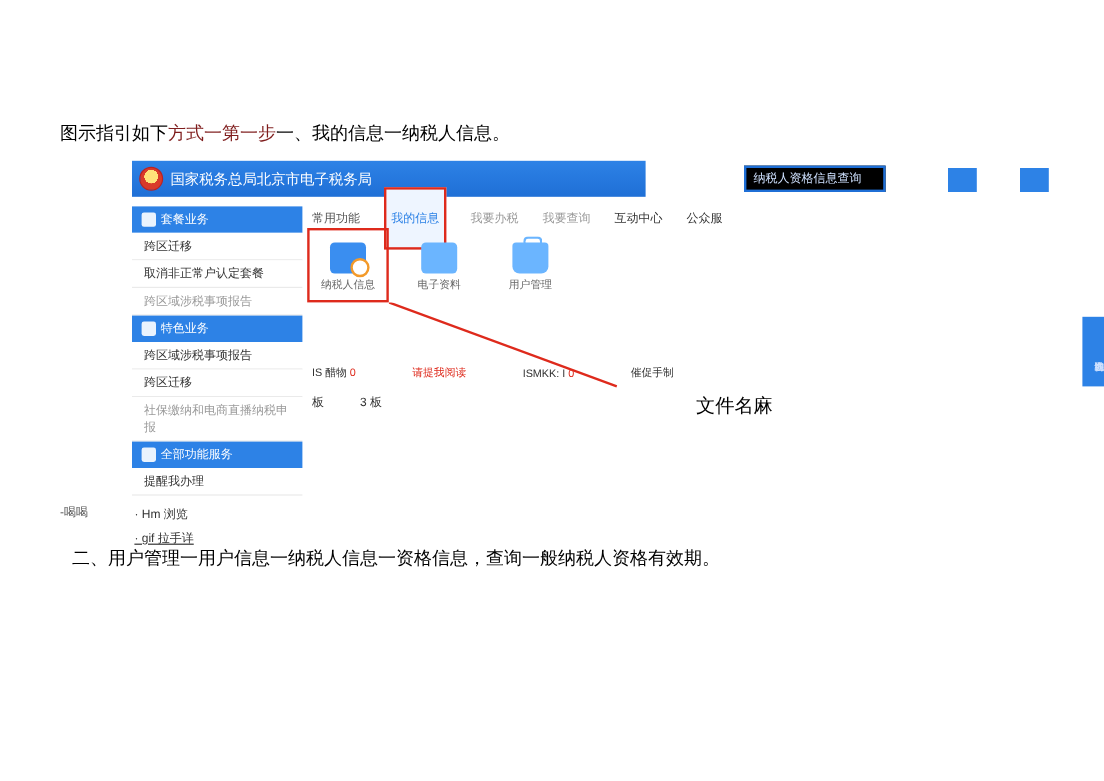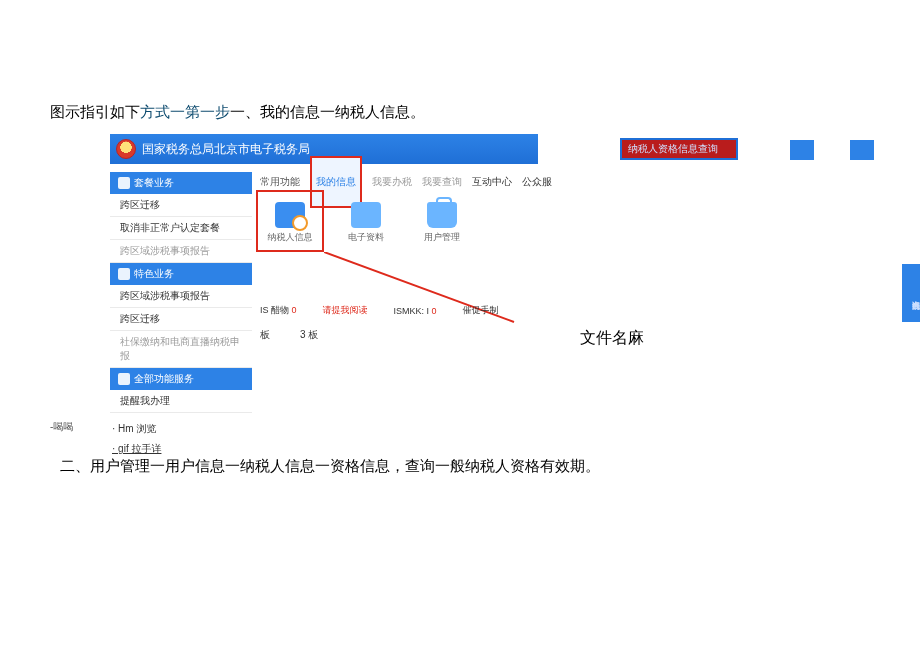--- a/index.html
+++ b/index.html
@@ -13,21 +13,21 @@
   }
   .page {
     padding: 100px 50px 40px 50px;
   }
   .instruction-line {
     font-size: 15px;
     color: #000;
     margin-bottom: 10px;
     line-height: 1.6;
   }
-  .red { color: #0c4a6e; }
+  .red { color: #7f1d1d; }
   .screenshot-wrap {
     position: relative;
     margin-left: 60px;
     width: 800px;
     height: 280px;
   }
   
   .app-header {
     position: absolute;
     left: 0; top: 0;
@@ -45,21 +45,21 @@
     border-radius: 50%;
     background: radial-gradient(circle at 50% 40%, #ffe27a 0 40%, #d93a2a 41% 100%);
     border: 1px solid #b22;
     margin-right: 6px;
     flex: none;
   }
   .search-pill {
     position: absolute;
     top: 4px; left: 510px;
     width: 118px; height: 22px;
-    background: #b91c1c;
+    background: #000000;
     border: 2px solid #1f6fd6;
     display: flex; align-items: center;
     padding-left: 6px;
     color: #cfe1ff;
     font-size: 10px;
     overflow: hidden;
   }
   .top-chip {
     position: absolute;
     top: 6px;
@@ -110,21 +110,21 @@
     color:#555;
   }
   
   .main {
     position: absolute;
     left: 150px; top: 38px;
     width: 430px;
   }
   .tabs {
     display:flex;
-    gap: 10px;
+    gap: 20px;
     font-size: 10px;
     color:#3a6;
     align-items: center;
     height: 20px;
   }
   .tab { color:#555; }
   .tab.active {
     color:#2d82e6;
     border: 2px solid #de2a1c;
     padding: 17px 4px;
@@ -174,21 +174,21 @@
     left: 214px; top: 118px;
     width: 200px; height: 80px;
     pointer-events:none;
   }
   .status-row {
     position:absolute;
     left:150px; top: 170px;
     font-size: 9px;
     color:#333;
     display:flex;
-    gap: 26px;
+    gap: 47px;
     align-items:center;
   }
   .status-row .r { color:#de2a1c; }
   .status-row .lbl { color:#333; }
   .file-row {
     position:absolute;
     left:150px; top: 194px;
     font-size: 10px;
     color:#333;
     display:flex;

